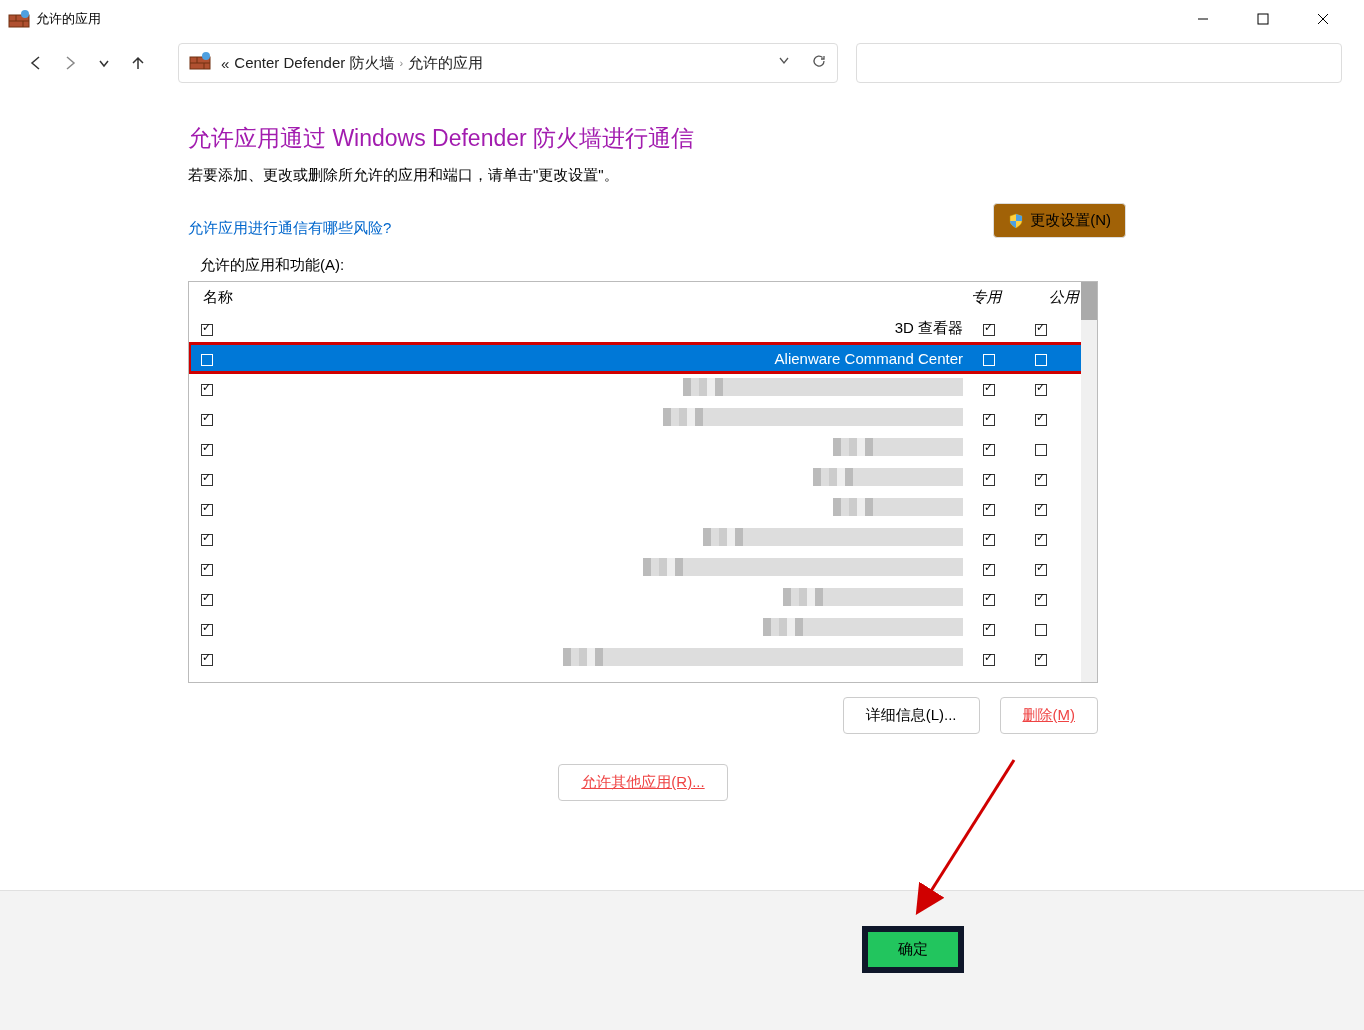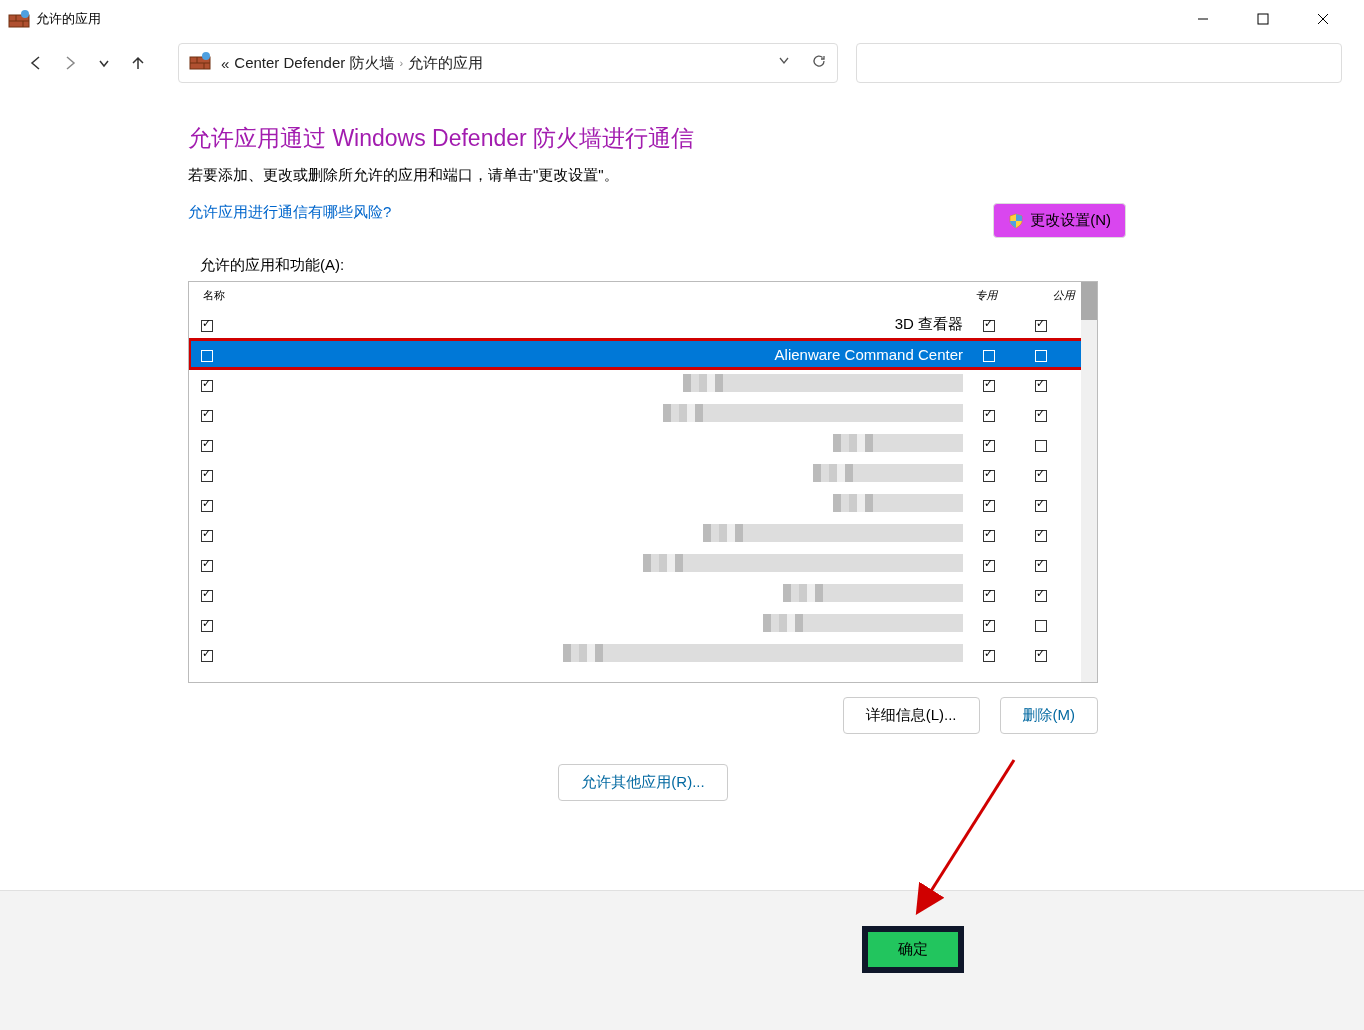--- a/index.html
+++ b/index.html
@@ -16,43 +16,43 @@
 .nav-arrow.dis { color: #888; }
 .addr-box { flex: 0 0 660px; height: 40px; border: 1px solid #ddd; border-radius: 4px; display: flex; align-items: center; padding: 0 10px; gap: 10px; margin-left: 20px; }
 .addr-path { display: flex; align-items: center; gap: 5px; font-size: 15px; color: #222; }
 .addr-sep { color: #888; font-size: 11px; }
 .addr-right { margin-left: auto; display: flex; gap: 20px; color: #555; }
 .search-box { flex: 1; height: 40px; border: 1px solid #ddd; border-radius: 4px; margin-left: 12px; }
 
 .content { padding: 35px 0 0 188px; width: 1130px; }
 .main-title { color: #a21caf; font-size: 23px; font-weight: 400; margin-bottom: 12px; }
 .sub-text { font-size: 15px; color: #000; margin-bottom: 18px; }
-.risk-row { display: flex; justify-content: space-between; align-items: flex-start; margin-bottom: 18px; padding-right: 4px; }
+.risk-row { display: flex; justify-content: space-between; align-items: flex-end; margin-bottom: 18px; padding-right: 4px; }
 .risk-link { color: #0066cc; font-size: 15px; }
-.change-btn { border: 1px solid #ddd; border-radius: 4px; padding: 7px 14px; font-size: 15px; display: flex; align-items: center; gap: 6px; background: #d946ef; }
+.change-btn { border: 1px solid #ddd; border-radius: 4px; padding: 7px 14px; font-size: 15px; display: flex; align-items: center; gap: 6px; background: #a16207; }
 
 .group-label { font-size: 15px; color: #000; margin-bottom: 6px; padding-left: 12px; }
 .list-box { border: 1px solid #bbb; width: 910px; margin-left: 0; height: 402px; position: relative; }
-.list-head { display: flex; font-size: 11px; padding: 6px 8px; gap: 27px; }
+.list-head { display: flex; font-size: 15px; padding: 6px 8px; gap: 27px; }
 .list-head .h-name { width: 758px; padding-left: 6px; }
 .list-head .h-col { width: 52px; text-align: center; font-style: italic; }
 .list-body { height: 362px; overflow: hidden; position: relative; }
 .row { display: flex; align-items: center; font-size: 15px; height: 30px; padding: 0 8px; text-align: right; }
 .row .cb-main { width: 16px; margin-right: 4px; }
 .row .nm { width: 746px; }
 .row .col-cb { width: 52px; text-align: center; }
 .row.sel { background: #0078d7; color: #fff; position: relative; }
 .row.sel::before { content: ""; position: absolute; inset: -1px; border: 3px solid #d00000; pointer-events: none; }
 .pix { display: inline-block; height: 18px; background: linear-gradient(90deg,#bbb 0 8px,#ddd 8px 16px,#ccc 16px 24px,#eee 24px 32px,#bbb 32px 40px,#ddd 40px 48px); filter: blur(0.3px); }
 .scrollbar-v { position: absolute; right: 0; top: 0; width: 16px; height: 100%; background: #f0f0f0; }
 .scrollbar-thumb { position: absolute; right: 0; top: 0; width: 16px; height: 38px; background: #aaa; }
 
 .btn-row { display: flex; justify-content: flex-end; gap: 20px; width: 910px; margin-top: 14px; }
 .btn { border: 1px solid #ccc; border-radius: 4px; padding: 8px 22px; font-size: 15px; background: #fff; }
-.btn.dis { color: #0369a1; }
+.btn.dis { color: #ef4444; text-decoration: underline; }
 
 .allow-row { display: flex; justify-content: center; width: 910px; margin-top: 30px; }
 
 .footer { position: absolute; bottom: 0; left: 0; right: 0; height: 140px; background: #f3f3f3; border-top: 1px solid #e0e0e0; }
 .ok-btn { position: absolute; right: 400px; top: 35px; border: 6px solid #0f172a; padding: 8px 30px; font-size: 15px; background: #22c55e; }
 
 .cb { display: inline-block; width: 12px; height: 12px; border: 1px solid #333; position: relative; vertical-align: middle; }
 .cb.chk::after { content: "✓"; position: absolute; top: -4px; left: 0px; font-size: 11px; }
 .cb.wht { border-color: #fff; }
 

